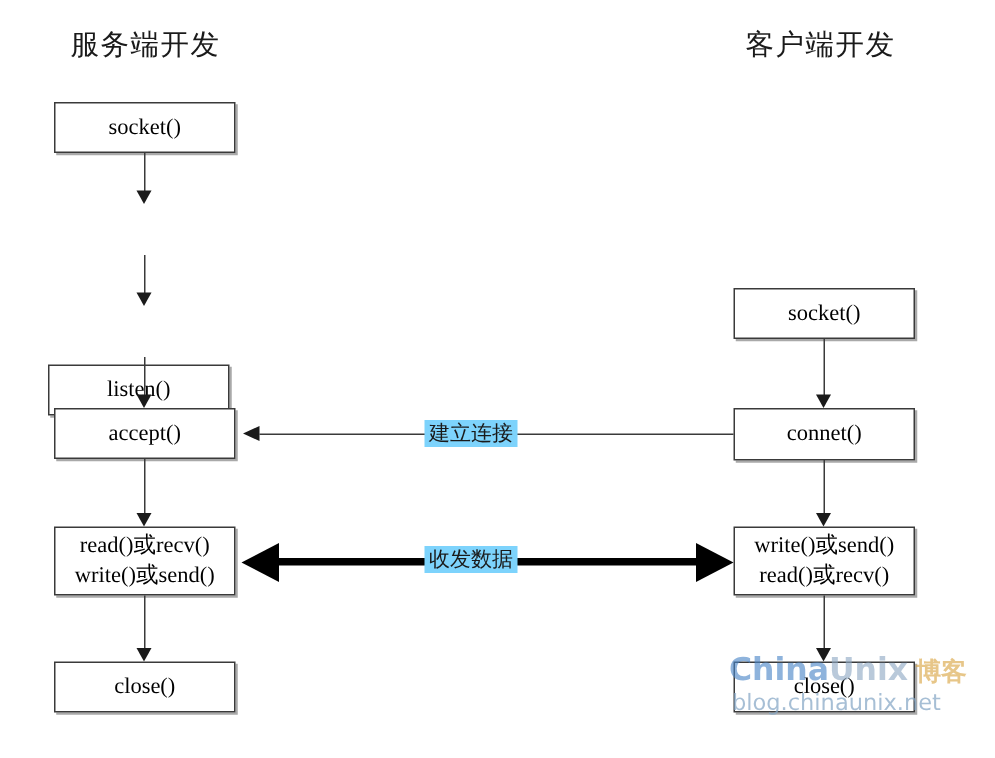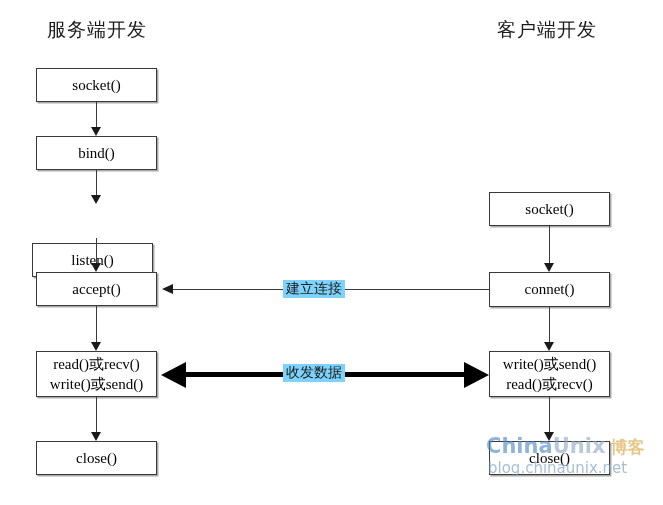--- a/index.html
+++ b/index.html
@@ -138,23 +138,20 @@
 
 <div id="canvas">
 
   <div class="col-header" style="left:497px; top:17px;">客户端开发</div>
   <div class="col-header" style="left:47px; top:17px;">服务端开发</div>
 
   <div class="node" style="left:36px; top:68px; width:121px; height:34px;">
     <span class="line">socket()</span>
   </div>
 
-  <div class="node" style="left:36px; top:136px; width:121px; height:34px;">
-    <span class="line">bind()</span>
-  </div>
 
   <div class="node" style="left:32px; top:204px; width:121px; height:34px;margin-top:39px;">
     <span class="line">listen()</span>
   </div>
 
   <div class="node" style="left:36px; top:272px; width:121px; height:34px;">
     <span class="line">accept()</span>
   </div>
 
   <div class="node" style="left:36px; top:351px; width:121px; height:46px;">

